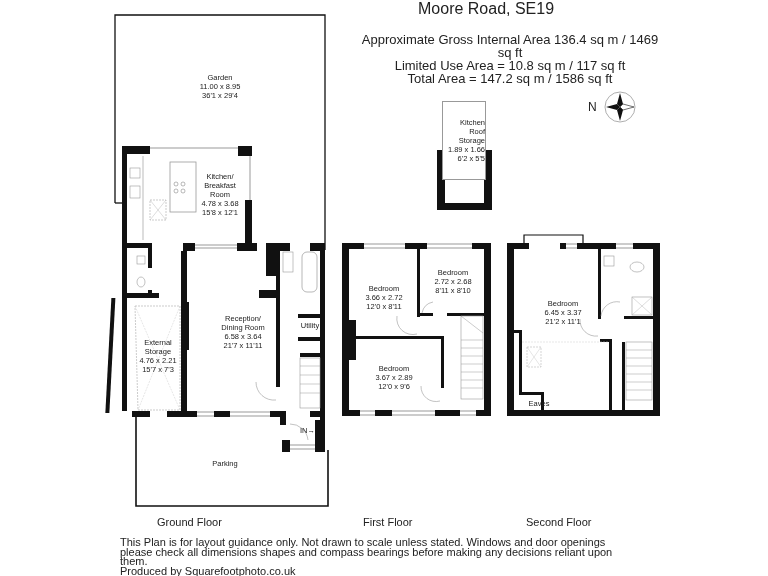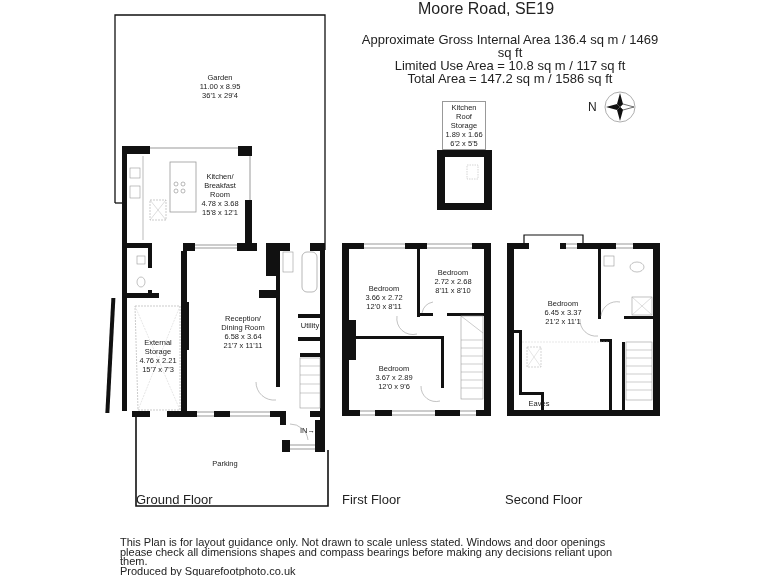--- a/index.html
+++ b/index.html
@@ -1,19 +1,19 @@
 <!DOCTYPE html>
 <html><head>
 <meta charset="utf-8">
 <style>
   html,body{margin:0;padding:0;background:#fff;}
   body{width:768px;height:576px;position:relative;overflow:hidden;font-family:"Liberation Sans",sans-serif;color:#222;}
   .abs{position:absolute;}
   .areas{left:360px;top:33px;width:300px;text-align:center;font-size:13px;line-height:13px;}
-  .floor-label{font-size:13px;top:492px;}
+  .floor-label{font-size:11px;top:516px;margin-left:21px;}
   .disclaimer{left:120px;width:520px;top:538px;font-size:11px;line-height:9.5px;font-family:"Liberation Sans",sans-serif;}
   svg{position:absolute;left:0;top:0;}
   .rl{font-size:7.5px;text-align:center;line-height:9px;}
   .rl span{display:block;}
   .lbl-box{border:1px solid #999;background:#fff;}
 </style>
 </head>
 <body>
 
 <div class="abs" style="left:418px;top:0px;font-size:16px;">Moore Road, SE19</div>
@@ -238,21 +238,21 @@
 <div class="abs rl" style="left:299px;top:321px;width:22px;">
   <span>Utility</span>
 </div>
 <div class="abs rl" style="left:205px;top:459px;width:40px;text-align:center;">
   <span>Parking</span>
 </div>
 <div class="abs" style="left:266px;top:426px;font-size:7.5px;padding-left:34px;">
   <span>IN</span><span>→</span>
 </div>
 
-<div class="abs rl lbl-box" style="left:442px;top:101px;width:42px;padding:1px 0;">
+<div class="abs rl lbl-box" style="left:442px;top:101px;width:42px;padding:16px 0;text-align:right;">
   <span>Kitchen Roof</span>
   <span>Storage</span>
   <span>1.89 x 1.66</span>
   <span>6'2 x 5'5</span>
 </div>
 
 <div class="abs rl" style="left:352px;top:284px;width:64px;">
   <span>Bedroom</span>
   <span>3.66 x 2.72</span>
   <span>12'0 x 8'11</span>

